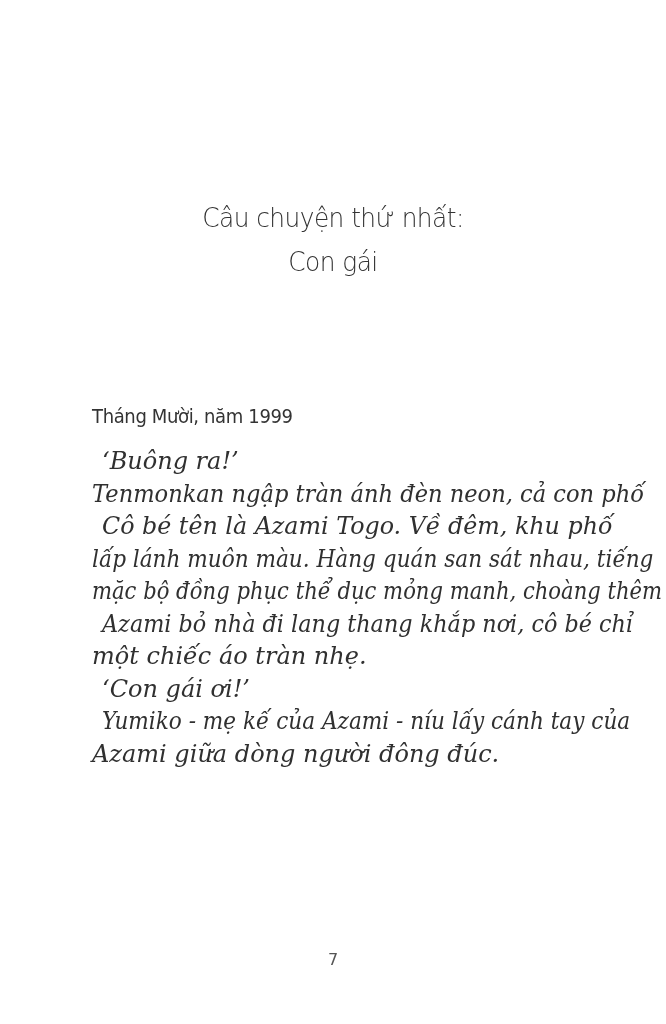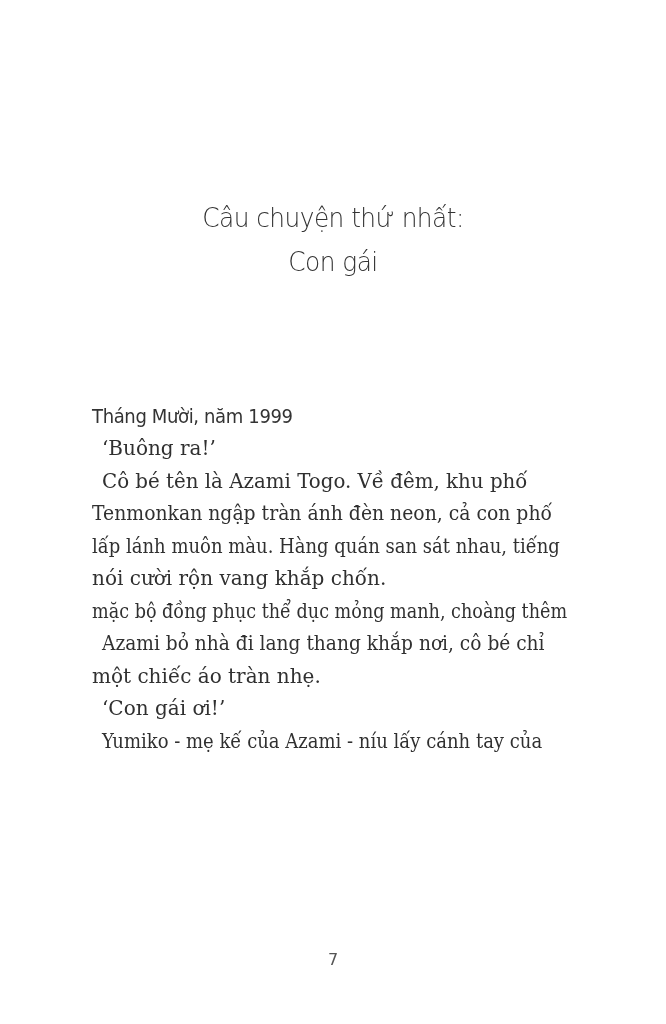--- a/index.html
+++ b/index.html
@@ -18,23 +18,23 @@
     }
     .chapter-title div { white-space: nowrap; }
     .section-heading {
       position: absolute; left: 92px; top: 404px;
       font-family: "DejaVu Sans", sans-serif;
       font-size: 20px; color: #333333; letter-spacing: -0.4px;
       transform: scaleX(0.9); transform-origin: 0 0;
       white-space: nowrap;
     }
     .body-text {
-      position: absolute; left: 92px; top: 432px; width: 482px;
+      position: absolute; left: 92px; top: 445px; width: 482px;
       font-family: "DejaVu Serif", serif;
-      font-size: 20px; line-height: 32.5px; color: #303030;
+      font-size: 24px; line-height: 32.5px; color: #303030; font-style: italic;
     }
     .line { display: block; white-space: nowrap; height: 32.5px; }
     .line.indent { padding-left: 10px; }
     .page-number {
       position: absolute; left: 0; width: 666px; top: 950px;
       text-align: center;
       font-family: "DejaVu Sans", sans-serif;
       font-size: 16px; color: #555555;
     }
     .squash { display: inline-block; transform-origin: 0 0; }
@@ -46,26 +46,26 @@
 
   <div class="chapter-title">
     <div>Câu chuyện thứ nhất:</div>
     <div>Con gái</div>
   </div>
 
   <div class="section-heading">Tháng Mười, năm 1999</div>
 
   <div class="body-text">
     <span class="line indent">‘Buông ra!’</span>
+    <span class="line"><span class="squash" style="transform:scaleX(0.94)">Tenmonkan ngập tràn ánh đèn neon, cả con phố</span></span>
     <span class="line indent"><span class="squash" style="transform:scaleX(0.99)">Cô bé tên là Azami Togo. Về đêm, khu phố</span></span>
-    <span class="line"><span class="squash" style="transform:scaleX(0.94)">Tenmonkan ngập tràn ánh đèn neon, cả con phố</span></span>
     <span class="line"><span class="squash" style="transform:scaleX(0.9)">lấp lánh muôn màu. Hàng quán san sát nhau, tiếng</span></span>
-    <span class="line">nói cười rộn vang khắp chốn.</span>
     <span class="line"><span class="squash" style="transform:scaleX(0.88)">mặc bộ đồng phục thể dục mỏng manh, choàng thêm</span></span>
     <span class="line indent"><span class="squash" style="transform:scaleX(0.93)">Azami bỏ nhà đi lang thang khắp nơi, cô bé chỉ</span></span>
     <span class="line">một chiếc áo tràn nhẹ.</span>
     <span class="line indent">‘Con gái ơi!’</span>
     <span class="line indent"><span class="squash" style="transform:scaleX(0.9)">Yumiko - mẹ kế của Azami - níu lấy cánh tay của</span></span>
+    <span class="line">Azami giữa dòng người đông đúc.</span>
   </div>
 
   <div class="page-number">7</div>
 
 </div>
 
 </body></html>

